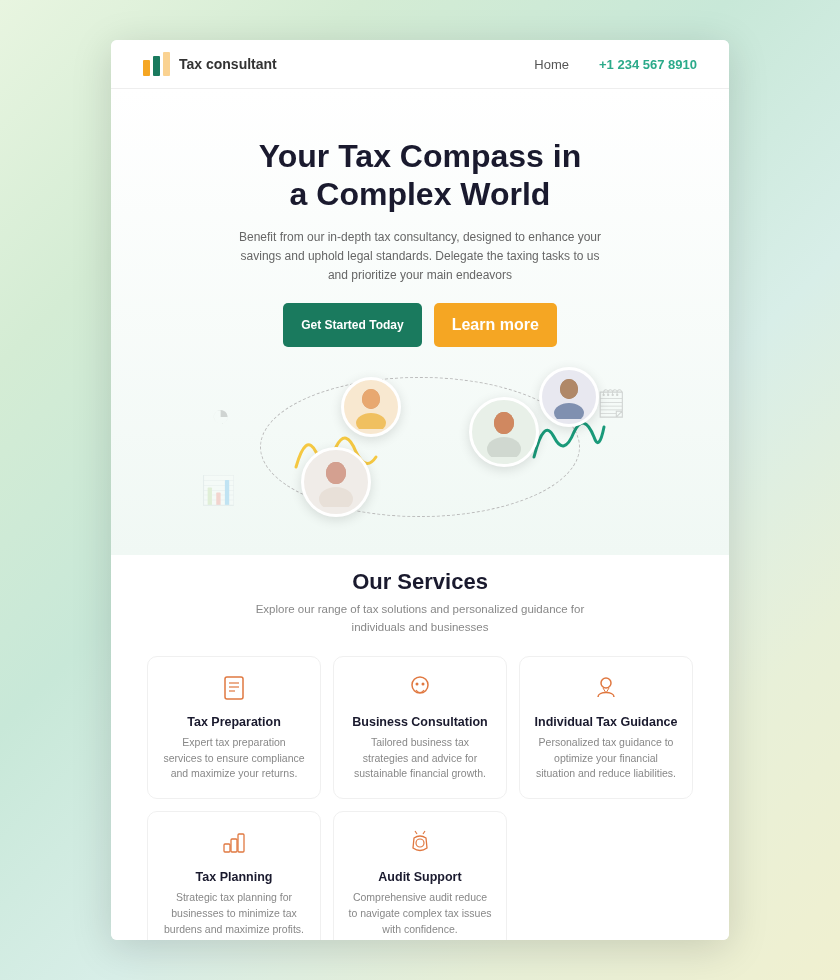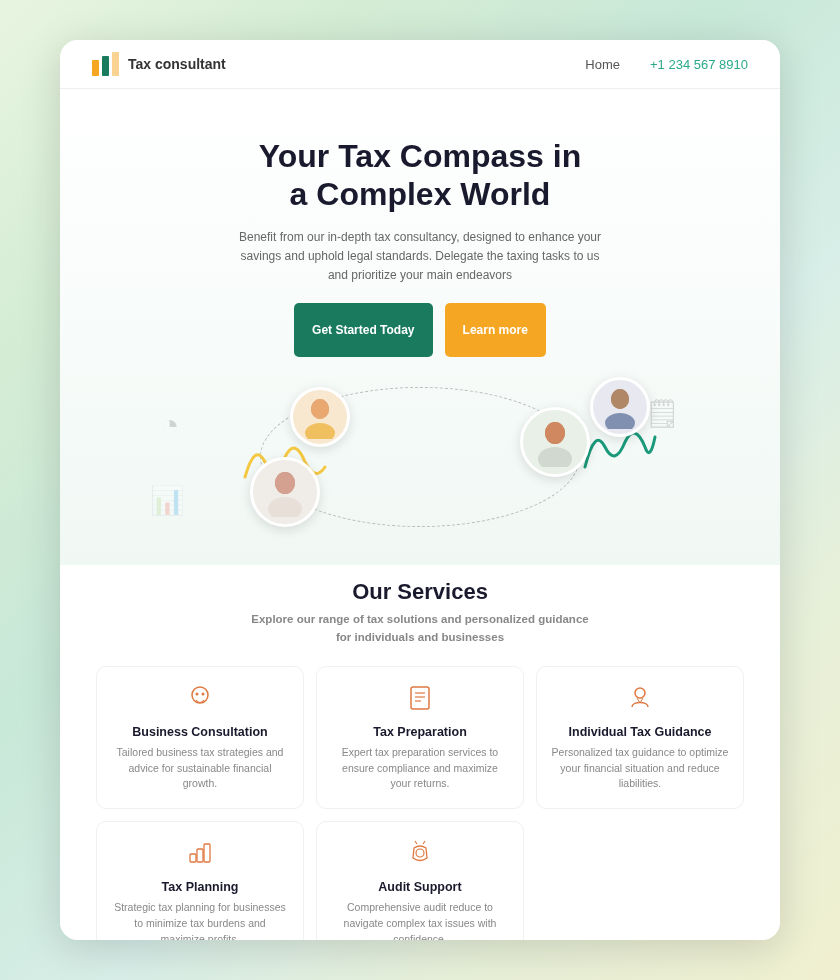--- a/index.html
+++ b/index.html
@@ -6,24 +6,24 @@
     body {
       width: 840px;
       height: 980px;
       background: linear-gradient(135deg, #e8f5e0 0%, #d4ecd4 20%, #c8e8d8 40%, #d8eee8 60%, #e8f0d8 80%, #f0f0d0 100%);
       display: flex;
       align-items: center;
       justify-content: center;
       font-family: 'Segoe UI', Arial, sans-serif;
     }
     .browser-window {
-      width: 720px;
+      width: 618px;
       height: 900px;
       background: #f5f8f5;
-      border-radius: 18px;
+      border-radius: 6px;
       box-shadow: 0 8px 40px rgba(0,0,0,0.15);
       overflow: hidden;
       display: flex;
       flex-direction: column;
     }
     
     .navbar {
       background: #fff;
       display: flex;
       align-items: center;
@@ -51,21 +51,21 @@
       align-items: center;
       gap: 30px;
     }
     .nav-home {
       font-size: 13px;
       color: #555;
     }
     .nav-phone {
       font-size: 13px;
       color: #2baa8a;
-      font-weight: 400;
+      font-weight: 700;
     }
     
     .hero {
       background: linear-gradient(180deg, #fff 0%, #f0f8f4 100%);
       padding: 32px 40px 28px;
       text-align: center;
       position: relative;
       overflow: hidden;
       flex-shrink: 0;
     }
@@ -97,23 +97,23 @@
       padding: 3px 18px;
       border-radius: 5px;
       font-size: 12px;
       font-weight: 600;
       cursor: pointer;
     }
     .btn-secondary {
       background: #f5a623;
       color: #fff;
       border: none;
-      padding: 20px 18px;
+      padding: 13px 18px;
       border-radius: 5px;
-      font-size: 12px;
+      font-size: 16px;
       font-weight: 600;
       cursor: pointer;
     }
     
     .hero-visual {
       position: relative;
       height: 160px;
       margin-top: 10px;
     }
     .avatar-circle {
@@ -193,21 +193,20 @@
       color: #1a1a2e;
       margin-bottom: 6px;
     }
     .section-subtitle {
       text-align: center;
       font-size: 11.5px;
       color: #888;
       max-width: 340px;
       margin: 0 auto 20px;
       line-height: 1.5;
-      font-weight: bold;
     }
     .services-grid {
       display: grid;
       grid-template-columns: 1fr 1fr 1fr;
       gap: 12px;
     }
     .service-card {
       border: 1px solid #f0f0f0;
       border-radius: 10px;
       padding: 18px 14px 16px;
@@ -310,46 +309,46 @@
   </section>
 
   <section class="services-section">
     <h2 class="section-title">Our Services</h2>
     <p class="section-subtitle">Explore our range of tax solutions and personalized guidance for individuals and businesses</p>
     <div class="services-grid">
 
       <div class="service-card">
         <span class="service-icon">
           <svg width="26" height="26" viewBox="0 0 26 26" fill="none">
+            <rect x="4" y="2" width="18" height="22" rx="2" stroke="#e07840" stroke-width="1.5" fill="none"></rect>
+            <line x1="8" y1="8" x2="18" y2="8" stroke="#e07840" stroke-width="1.2"></line>
+            <line x1="8" y1="12" x2="18" y2="12" stroke="#e07840" stroke-width="1.2"></line>
+            <line x1="8" y1="16" x2="14" y2="16" stroke="#e07840" stroke-width="1.2"></line>
+          </svg>
+        </span>
+        <div class="service-name">Tax Preparation</div>
+        <div class="service-desc">Expert tax preparation services to ensure compliance and maximize your returns.</div>
+      </div>
+
+      <div class="service-card">
+        <span class="service-icon">
+          <svg width="26" height="26" viewBox="0 0 26 26" fill="none">
             <circle cx="13" cy="10" r="8" stroke="#e07840" stroke-width="1.5" fill="none"></circle>
             <path d="M9 15 Q13 20 17 15" stroke="#e07840" stroke-width="1.2" fill="none"></path>
             <circle cx="10" cy="9" r="1.5" fill="#e07840"></circle>
             <circle cx="16" cy="9" r="1.5" fill="#e07840"></circle>
           </svg>
         </span>
         <div class="service-name">Business Consultation</div>
         <div class="service-desc">Tailored business tax strategies and advice for sustainable financial growth.</div>
       </div>
 
       <div class="service-card">
         <span class="service-icon">
           <svg width="26" height="26" viewBox="0 0 26 26" fill="none">
-            <rect x="4" y="2" width="18" height="22" rx="2" stroke="#e07840" stroke-width="1.5" fill="none"></rect>
-            <line x1="8" y1="8" x2="18" y2="8" stroke="#e07840" stroke-width="1.2"></line>
-            <line x1="8" y1="12" x2="18" y2="12" stroke="#e07840" stroke-width="1.2"></line>
-            <line x1="8" y1="16" x2="14" y2="16" stroke="#e07840" stroke-width="1.2"></line>
-          </svg>
-        </span>
-        <div class="service-name">Tax Preparation</div>
-        <div class="service-desc">Expert tax preparation services to ensure compliance and maximize your returns.</div>
-      </div>
-
-      <div class="service-card">
-        <span class="service-icon">
-          <svg width="26" height="26" viewBox="0 0 26 26" fill="none">
             <circle cx="13" cy="8" r="5" stroke="#e07840" stroke-width="1.5" fill="none"></circle>
             <path d="M5 22 C5 16 21 16 21 22" stroke="#e07840" stroke-width="1.5" fill="none"></path>
             <path d="M10 13 L13 18 L16 13" stroke="#e07840" stroke-width="1" fill="none"></path>
           </svg>
         </span>
         <div class="service-name">Individual Tax Guidance</div>
         <div class="service-desc">Personalized tax guidance to optimize your financial situation and reduce liabilities.</div>
       </div>
 
       <div class="service-card">

